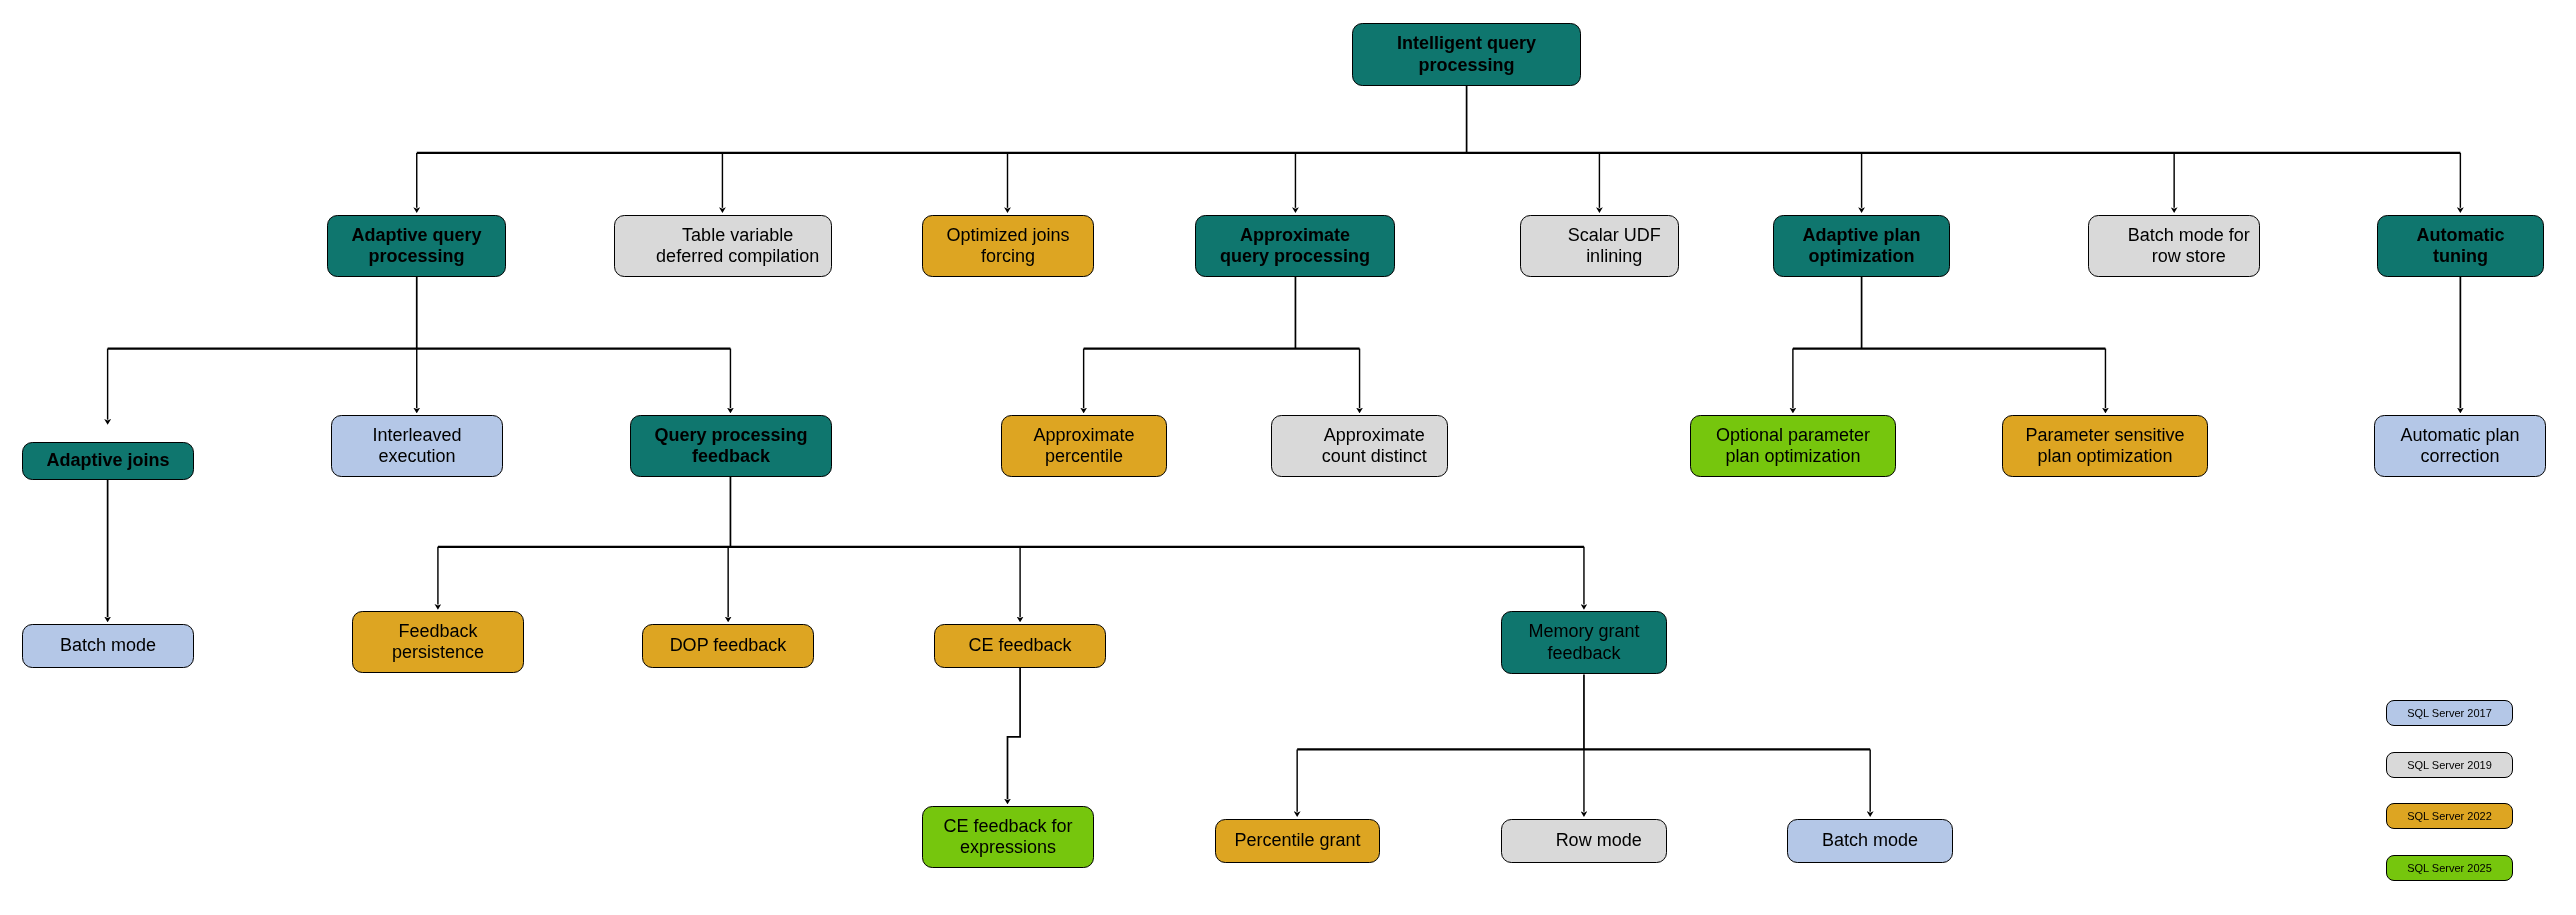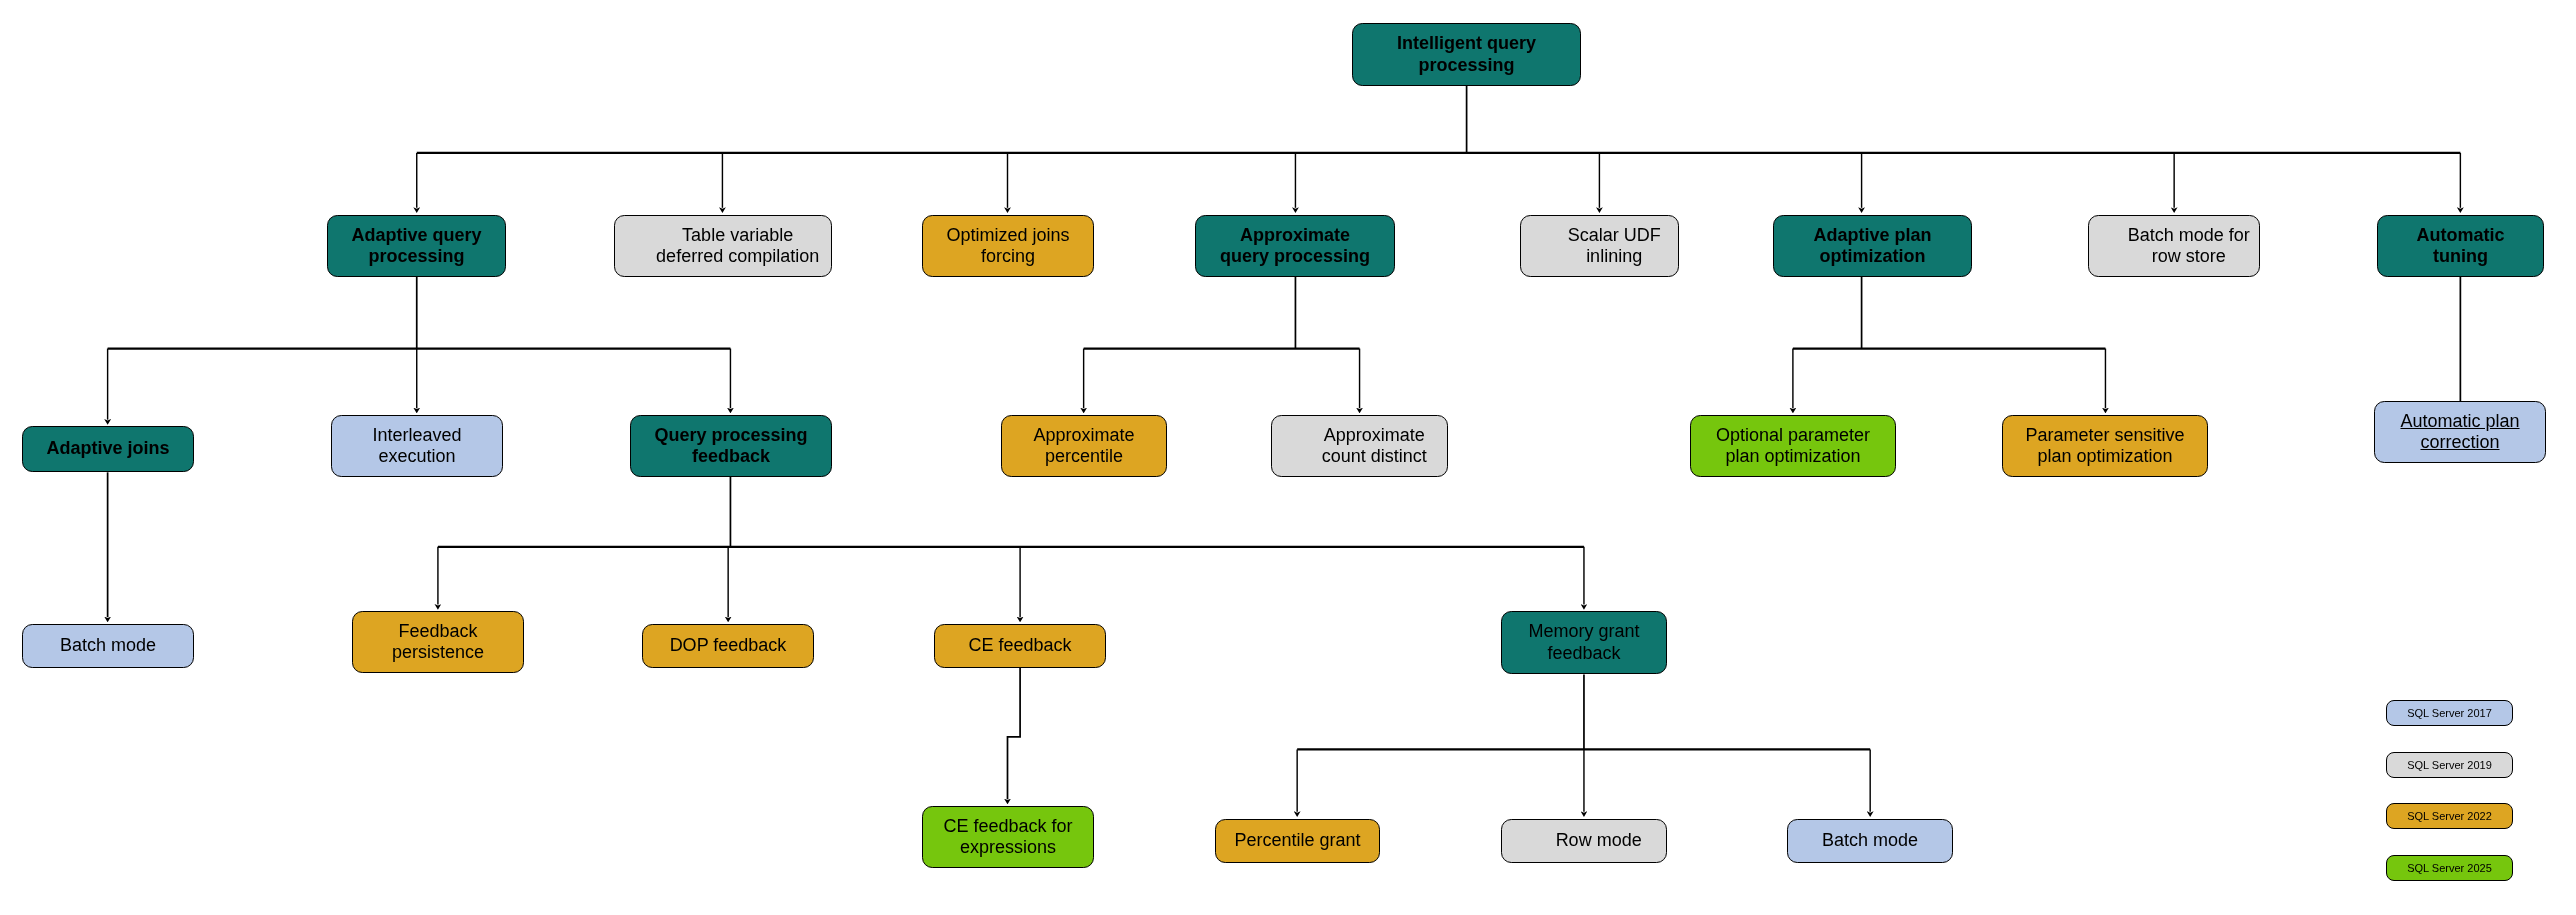--- a/index.html
+++ b/index.html
@@ -118,40 +118,40 @@
       <div class="node white bold" style="left: 327px; top: 215px; width: 179px; height: 62px;">Adaptive query
 processing</div>
       <div class="node gray" style="left: 614px; top: 215px; width: 218px; height: 62px;">Table variable
 deferred compilation</div>
       <div class="node gold" style="left: 922px; top: 215px; width: 172px; height: 62px;">Optimized joins
 forcing</div>
       <div class="node white bold" style="left: 1195px; top: 215px; width: 200px; height: 62px;">Approximate
 query processing</div>
       <div class="node gray" style="left: 1520px; top: 215px; width: 159px; height: 62px;">Scalar UDF
 inlining</div>
-      <div class="node white bold" style="left: 1773px; top: 215px; width: 199px; height: 62px;">Adaptive plan
+      <div class="node white bold" style="left: 1773px; top: 215px; width: 177px; height: 62px;">Adaptive plan
 optimization</div>
       <div class="node gray" style="left: 2088px; top: 215px; width: 172px; height: 62px;">Batch mode for
 row store</div>
       <div class="node white bold" style="left: 2377px; top: 215px; width: 167px; height: 62px;">Automatic
 tuning</div>
-      <div class="node white bold" style="left: 22px; top: 426px; width: 172px; height: 46px;">Adaptive joins</div>
+      <div class="node white bold" style="left: 22px; top: 442px; width: 172px; height: 38px;">Adaptive joins</div>
       <div class="node blue" style="left: 331px; top: 415px; width: 172px; height: 62px;">Interleaved
 execution</div>
       <div class="node white bold" style="left: 630px; top: 415px; width: 202px; height: 62px;">Query processing
 feedback</div>
       <div class="node gold" style="left: 1001px; top: 415px; width: 166px; height: 62px;">Approximate
 percentile</div>
       <div class="node gray" style="left: 1271px; top: 415px; width: 177px; height: 62px;">Approximate
 count distinct</div>
       <div class="node green" style="left: 1690px; top: 415px; width: 206px; height: 62px;">Optional parameter
 plan optimization</div>
       <div class="node gold" style="left: 2002px; top: 415px; width: 206px; height: 62px;">Parameter sensitive
 plan optimization</div>
-      <div class="node blue" style="left: 2374px; top: 401px; width: 172px; height: 62px; text-decoration: underline;">Automatic plan
+      <div class="node blue" style="left: 2374px; top: 415px; width: 172px; height: 62px;">Automatic plan
 correction</div>
       <div class="node blue" style="left: 22px; top: 624px; width: 172px; height: 44px;">Batch mode</div>
       <div class="node gold" style="left: 352px; top: 611px; width: 172px; height: 62px;">Feedback
 persistence</div>
       <div class="node gold" style="left: 642px; top: 624px; width: 172px; height: 44px;">DOP feedback</div>
       <div class="node gold" style="left: 934px; top: 624px; width: 172px; height: 44px;">CE feedback</div>
       <div class="node white" style="left: 1501px; top: 611px; width: 166px; height: 63px;">Memory grant
 feedback</div>
       <div class="node green" style="left: 922px; top: 806px; width: 172px; height: 62px;">CE feedback for
 expressions</div>

